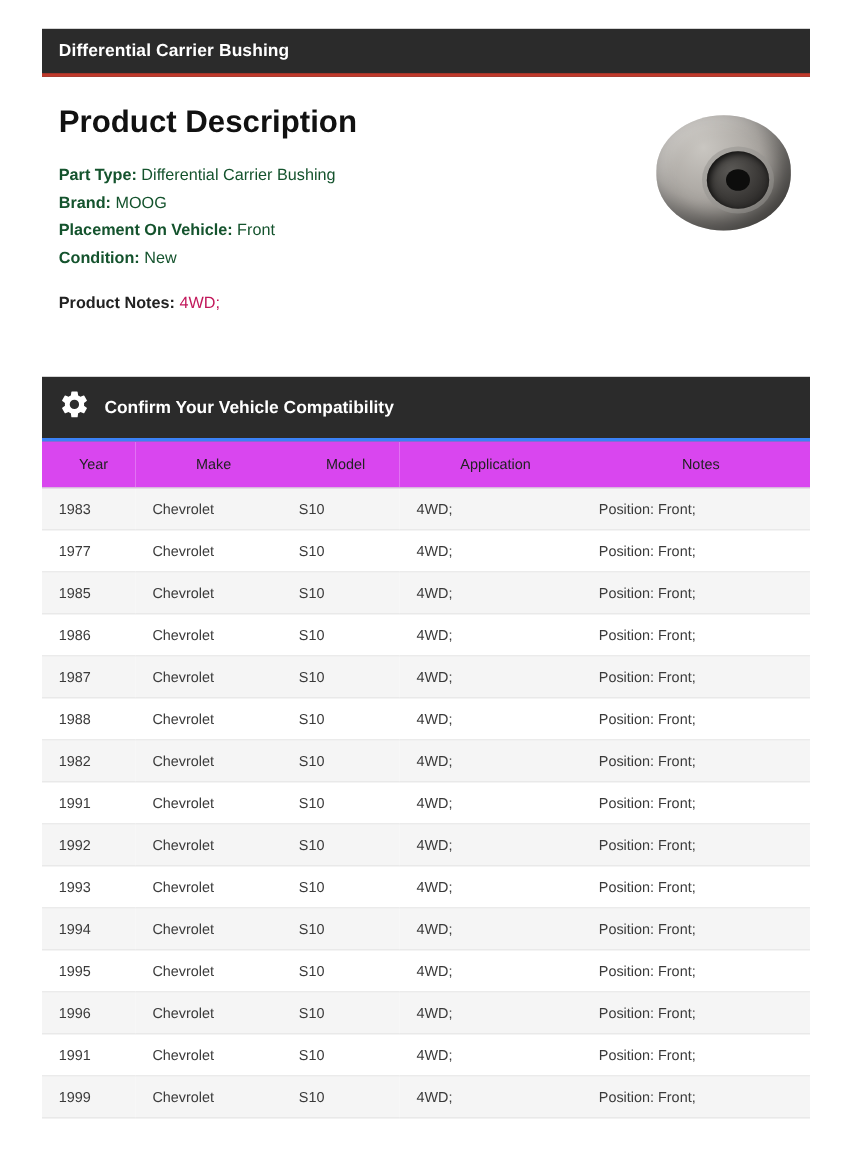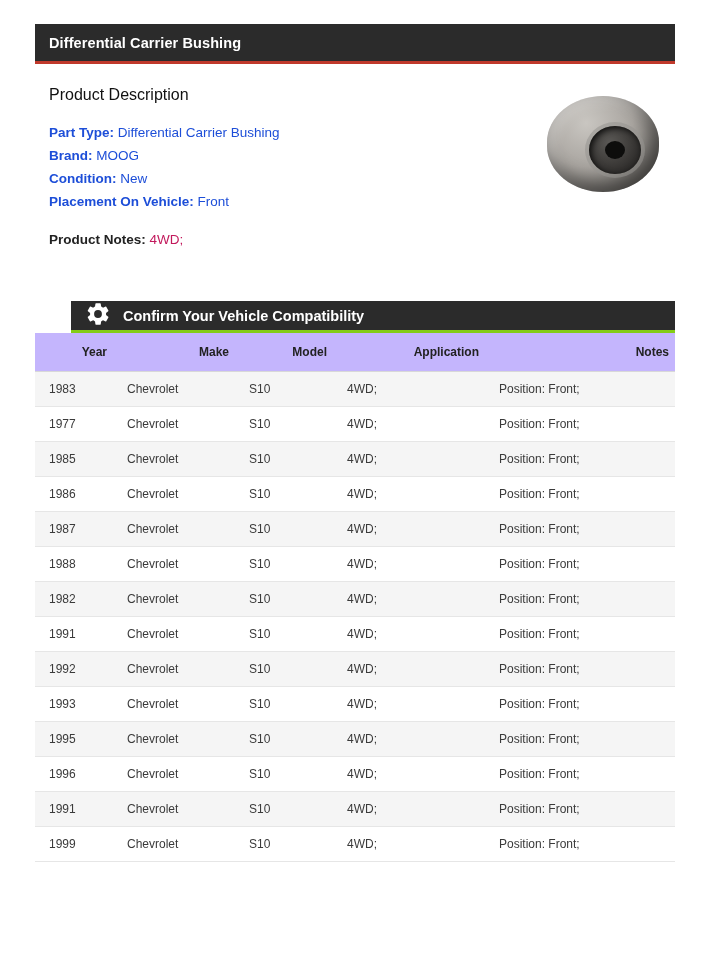--- a/index.html
+++ b/index.html
@@ -32,29 +32,29 @@
     font-weight: bold;
     letter-spacing: 0.1px;
   }
   
   .desc-wrap {
     position: relative;
     padding: 22px 0 18px 14px;
     min-height: 185px;
   }
   .desc-heading {
-    font-size: 16px;
-    font-weight: normal;
+    font-size: 26px;
+    font-weight: bold;
     color: #111111;
     margin: 0 0 18px 0;
   }
   .spec-line {
     font-size: 13.5px;
     line-height: 21px;
-    color: #1d4ed8;
+    color: #14532d;
     margin-bottom: 2px;
   }
   .spec-line .lbl { font-weight: bold; }
   .fitment {
     margin-top: 20px;
     font-size: 13.5px;
   }
   .fitment .lbl { font-weight: bold; }
   .fitment .val { color: #c2185b; }
   .product-img {
@@ -93,46 +93,45 @@
     height: 18px;
     border-radius: 50%;
     background: #0d0d0c;
   }
   
   .compat {
     margin-top: 36px;
   }
   .compat-header {
     background: #2b2b2b;
-    border-bottom: 3px solid #84cc16;
-    height: 32px;
+    border-bottom: 3px solid #3b82f6;
+    height: 54px;
     display: flex;
     align-items: center;
     padding-left: 14px;
-    margin-left: 36px;
   }
   .gear-icon { margin-right: 12px; display: block; }
   .compat-header .compat-title {
     color: #ffffff;
     font-size: 14.5px;
     font-weight: bold;
   }
   table.fitment-table {
     width: 100%;
     border-collapse: collapse;
     font-size: 12px;
   }
   table.fitment-table th {
-    text-align: right;
+    text-align: center;
     font-size: 12px;
-    font-weight: bold;
+    font-weight: normal;
     color: #222222;
     padding: 12px 6px 12px 14px;
     border-bottom: 1px solid #d8d8d8;
-    background: #c4b5fd;
+    background: #d946ef;
   }
   table.fitment-table td {
     padding: 10px 6px 10px 14px;
     color: #3a3a3a;
     border-bottom: 1px solid #e6e6e6;
     font-size: 12px;
   }
   table.fitment-table tbody tr:nth-child(odd) { background: #f5f5f5; }
   table.fitment-table tbody tr:nth-child(even) { background: #ffffff; }
   col.c-year  { width: 78px; }
@@ -155,26 +154,26 @@
 
     <div class="spec-line">
       <span class="lbl">Part Type:</span>
       <span class="val">Differential Carrier Bushing</span>
     </div>
     <div class="spec-line">
       <span class="lbl">Brand:</span>
       <span class="val">MOOG</span>
     </div>
     <div class="spec-line">
+      <span class="lbl">Placement On Vehicle:</span>
+      <span class="val">Front</span>
+    </div>
+    <div class="spec-line">
       <span class="lbl">Condition:</span>
       <span class="val">New</span>
-    </div>
-    <div class="spec-line">
-      <span class="lbl">Placement On Vehicle:</span>
-      <span class="val">Front</span>
     </div>
 
     <div class="fitment">
       <span class="lbl">Product Notes:</span>
       <span class="val">4WD;</span>
     </div>
 
     <div class="product-img">
       <div class="bush-outer"></div>
       <div class="bush-ring"></div>
@@ -274,20 +273,27 @@
             <td>Position: Front;</td>
           </tr>
           <tr>
             <td>1993</td>
             <td>Chevrolet</td>
             <td>S10</td>
             <td>4WD;</td>
             <td>Position: Front;</td>
           </tr>
           <tr>
+            <td>1994</td>
+            <td>Chevrolet</td>
+            <td>S10</td>
+            <td>4WD;</td>
+            <td>Position: Front;</td>
+          </tr>
+          <tr>
             <td>1995</td>
             <td>Chevrolet</td>
             <td>S10</td>
             <td>4WD;</td>
             <td>Position: Front;</td>
           </tr>
           <tr>
             <td>1996</td>
             <td>Chevrolet</td>
             <td>S10</td>

